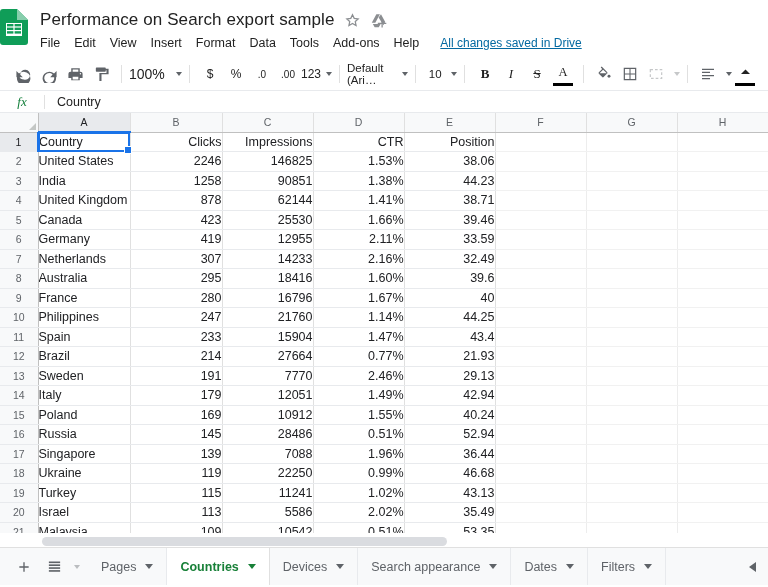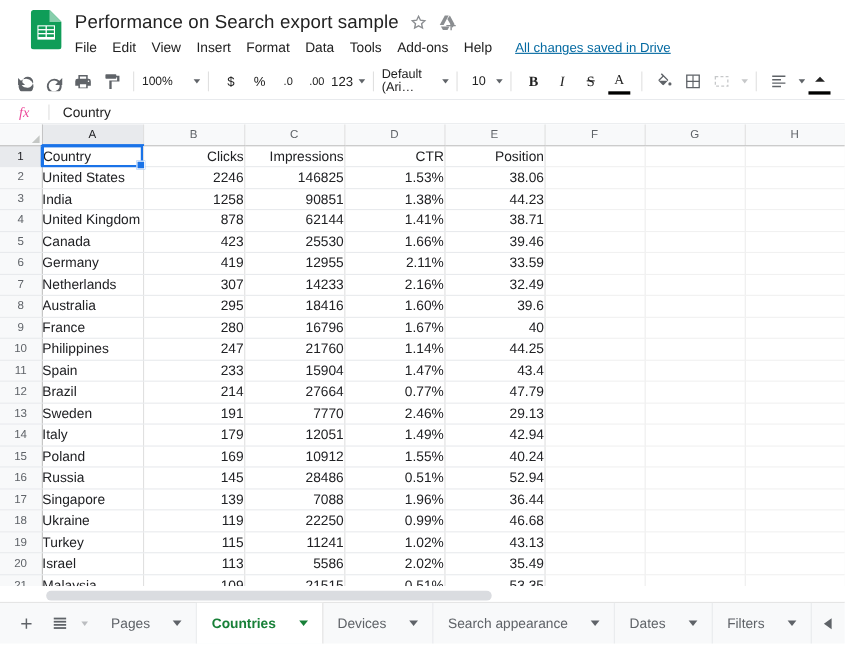--- a/index.html
+++ b/index.html
@@ -5,21 +5,21 @@
   * { box-sizing: border-box; margin: 0; padding: 0; }
   html, body {
     width: 768px; height: 587px;
     font-family: "Liberation Sans", sans-serif;
     background: #ffffff;
     overflow: hidden;
     -webkit-font-smoothing: antialiased;
   }
 
   
-  .titlebar { display: flex; align-items: flex-start; padding: 7px 0 0 28px; height: 58px; }
+  .titlebar { display: flex; align-items: flex-start; padding: 7px 0 0 0; height: 58px; }
   .logo { width: 28px; height: 36px; margin-right: 12px; margin-top: 2px; position: relative; flex: 0 0 auto; }
   .logo svg { display: block; }
   .title-block { display: flex; flex-direction: column; }
   .title-row { display: flex; align-items: center; gap: 9px; height: 26px; }
   .doc-title { font-size: 17px; color: #222; letter-spacing: .1px; white-space: nowrap; }
   .star-icon, .drive-icon { width: 17px; height: 17px; opacity: .72; cursor: pointer; }
   .menu-row { display: flex; align-items: center; gap: 0; margin-top: 1px; text-align: center; }
   .menu-item { font-size: 12.5px; color: #222; padding: 2px 7px; cursor: pointer; white-space: nowrap; }
   .menu-item:first-child { padding-left: 0; }
   .save-state { font-size: 12px; color: #0369a1; text-decoration: underline; margin-left: 14px; white-space: nowrap; cursor: pointer; }
@@ -28,36 +28,36 @@
   .toolbar {
     height: 33px; display: flex; align-items: center;
     padding: 0 10px; gap: 0; border-bottom: 1px solid #e8eaed;
     background: #fff;
   }
   .tb-btn {
     height: 26px; min-width: 26px; display: flex; align-items: center; justify-content: center;
     color: #5f6368; cursor: pointer; border-radius: 3px; padding: 0 3px; font-size: 12px;
   }
   .tb-sep { width: 1px; height: 18px; background: #e0e0e0; margin: 0 7px; flex: 0 0 auto; }
-  .tb-zoom { width: 42px; justify-content: flex-end; font-size: 11px; color: #222; padding-right: 2px; }
+  .tb-zoom { width: 42px; justify-content: flex-end; font-size: 14px; color: #222; padding-right: 2px; }
   .tb-text { color: #222; font-size: 12px; }
   .tb-caret { width: 0; height: 0; border-left: 3.5px solid transparent; border-right: 3.5px solid transparent; border-top: 4px solid #5f6368; margin-left: 5px; flex: 0 0 auto; }
   .tb-select { display: flex; align-items: center; height: 26px; cursor: pointer; font-size: 11.5px; color: #222; }
   .font-box { width: 78px; }
   .size-box { width: 44px; }
   .tb-bold { font-weight: bold; font-size: 13px; color: #222; font-family: "Liberation Serif", serif; }
   .tb-ital { font-style: italic; font-size: 13px; color: #222; font-family: "Liberation Serif", serif; }
   .tb-strike { text-decoration: line-through; font-size: 13px; color: #222; font-family: "Liberation Serif", serif; }
   .tb-acolor { position: relative; font-size: 12.5px; color: #222; font-family: "Liberation Serif", serif; line-height: 1; padding-bottom: 4px; }
   .tb-acolor::after { content: ""; position: absolute; left: 3px; right: 3px; bottom: 1px; height: 3px; background: #000; }
   .tb-dim { opacity: .35; }
 
   
   .formulabar { height: 22px; display: flex; align-items: center; border-bottom: 1px solid #e8eaed; background: #fff; }
-  .fx { width: 44px; text-align: center; font-family: "Liberation Serif", serif; font-style: italic; font-size: 13px; color: #ec4899; }
+  .fx { width: 44px; text-align: center; font-family: "Liberation Serif", serif; font-style: italic; font-size: 13px; color: #15803d; }
   .fx-sep { width: 1px; height: 14px; background: #e0e0e0; }
   .formula-input { flex: 1; font-size: 12.5px; color: #222; padding-left: 12px; }
 
   
   .grid-wrap { position: relative; height: 420px; overflow: hidden; background: #fff; }
   table.sheet { border-collapse: collapse; table-layout: fixed; width: 768px; }
   table.sheet td, table.sheet th { padding: 0; font-weight: normal; }
   .corner { width: 38px; height: 19px; background: #f8f9fa; border-right: 1px solid #c0c0c0; border-bottom: 1px solid #c0c0c0; position: relative; }
   .corner::after { content: ""; position: absolute; right: 2px; bottom: 2px; border-style: solid; border-width: 0 0 7px 7px; border-color: transparent transparent #c4c7c5 transparent; }
   .colhead {
@@ -104,21 +104,21 @@
     display: flex; align-items: stretch; padding-left: 6px;
   }
   .tab-ctrl { display: flex; align-items: center; gap: 2px; padding: 0 4px; }
   .tab-icon-btn {
     width: 28px; height: 38px; display: flex; align-items: center; justify-content: center;
     color: #5f6368; cursor: pointer;
   }
   .tab-ctrl-caret { width: 14px; display: flex; align-items: center; justify-content: center; }
   .tabs { display: flex; align-items: stretch; flex: 1; min-width: 0; }
   .tab {
-    display: flex; align-items: center; gap: 21px;
+    display: flex; align-items: center; gap: 9px;
     padding: 0 13px; font-size: 12.5px; color: #5f6368;
     cursor: pointer; white-space: nowrap; border-right: 1px solid #e8eaed;
   }
   .tab.active { background: #fff; color: #188038; font-weight: bold; border-right: 1px solid #e0e0e0; }
   .tab .tcaret { width: 0; height: 0; border-left: 4px solid transparent; border-right: 4px solid transparent; border-top: 5px solid #5f6368; }
   .tab.active .tcaret { border-top-color: #188038; }
   .tab-end { display: flex; align-items: center; padding: 0 12px 0 8px; }
   .collapse-icon { width: 0; height: 0; border-top: 5px solid transparent; border-bottom: 5px solid transparent; border-right: 7px solid #5f6368; cursor: pointer; }
 </style>
 </head>
@@ -421,21 +421,21 @@
           <td class="cell empty"></td>
           <td class="cell empty"></td>
           <td class="cell empty"></td>
         </tr>
         <tr>
           <td class="rowhead">12</td>
           <td class="cell">Brazil</td>
           <td class="cell num">214</td>
           <td class="cell num">27664</td>
           <td class="cell num">0.77%</td>
-          <td class="cell num">47.79</td>
+          <td class="cell num">21.93</td>
           <td class="cell empty"></td>
           <td class="cell empty"></td>
           <td class="cell empty"></td>
         </tr>
         <tr>
           <td class="rowhead">13</td>
           <td class="cell">Sweden</td>
           <td class="cell num">191</td>
           <td class="cell num">7770</td>
           <td class="cell num">2.46%</td>
@@ -518,21 +518,21 @@
           <td class="cell num">2.02%</td>
           <td class="cell num">35.49</td>
           <td class="cell empty"></td>
           <td class="cell empty"></td>
           <td class="cell empty"></td>
         </tr>
         <tr>
           <td class="rowhead">21</td>
           <td class="cell">Malaysia</td>
           <td class="cell num">109</td>
-          <td class="cell num">21515</td>
+          <td class="cell num">10542</td>
           <td class="cell num">0.51%</td>
           <td class="cell num">53.35</td>
           <td class="cell empty"></td>
           <td class="cell empty"></td>
           <td class="cell empty"></td>
         </tr>
       </tbody>
   </table>
 </div>
 

